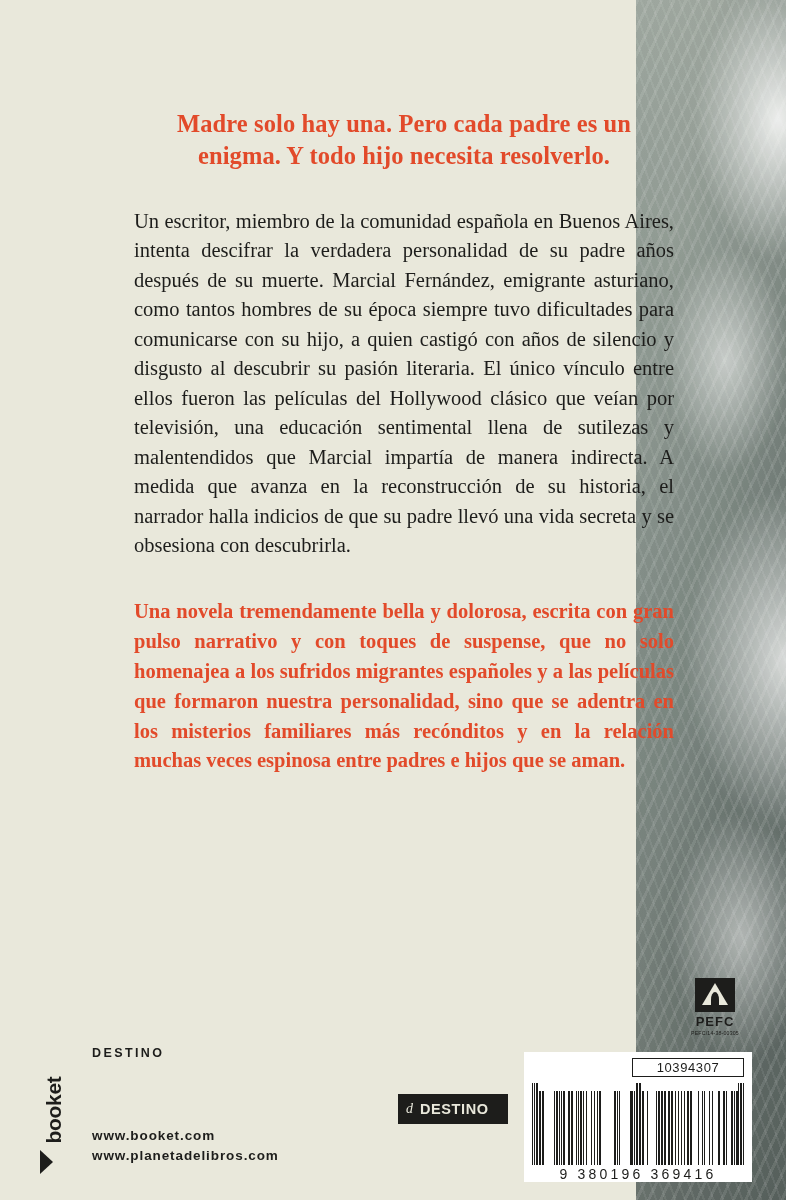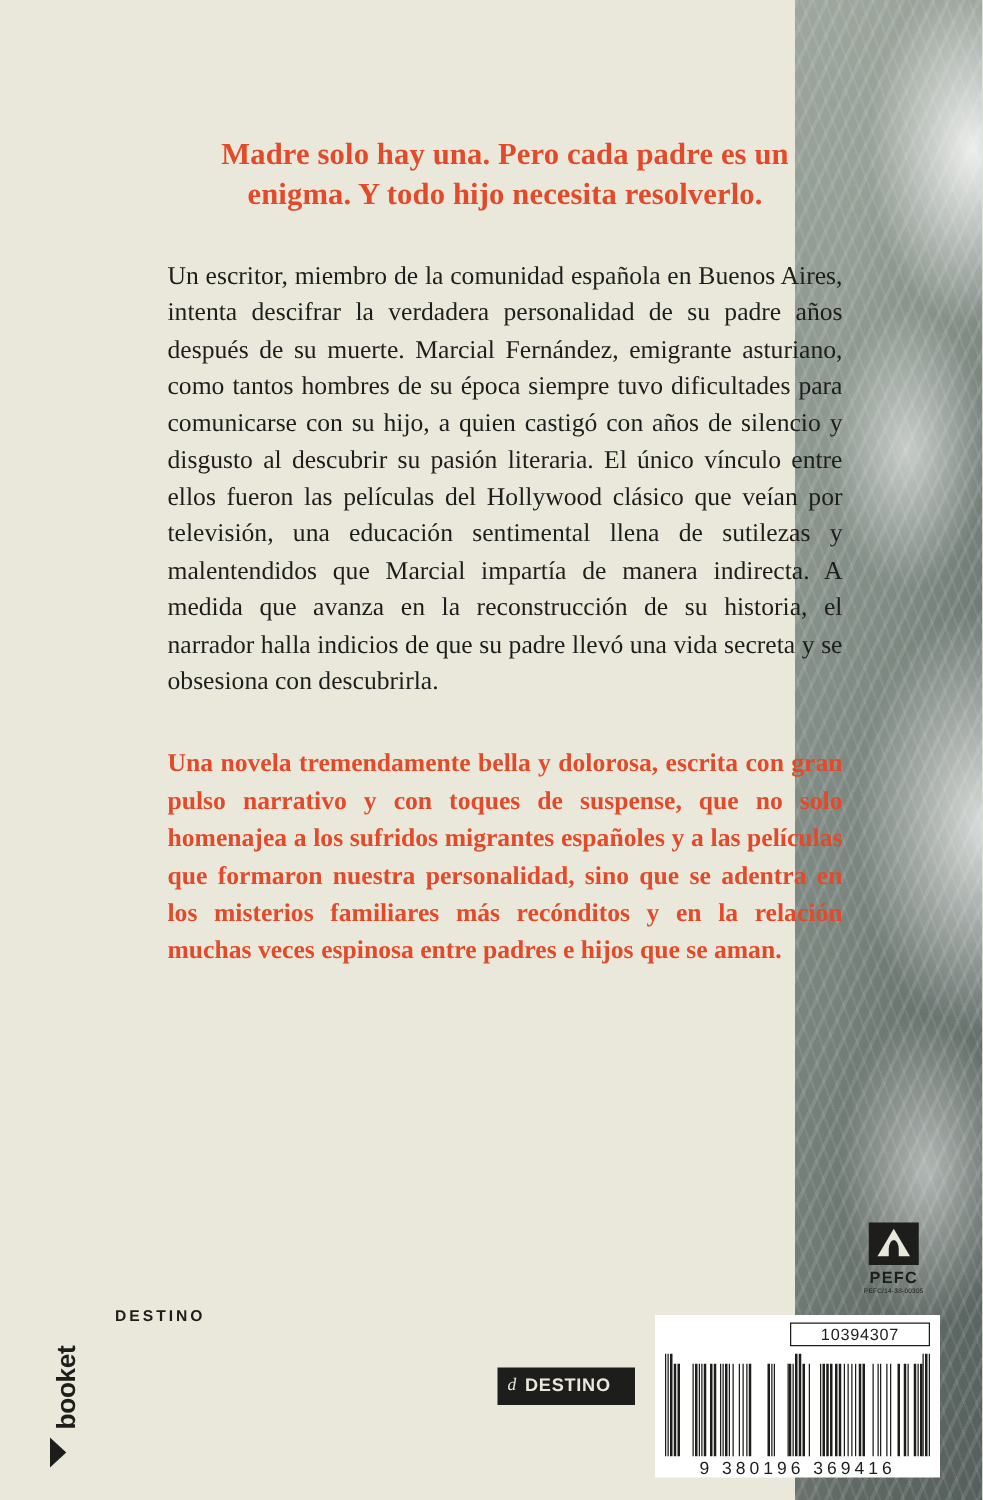--- a/index.html
+++ b/index.html
@@ -293,20 +293,24 @@
     <div class="pefc-code">PEFC/14-38-00305</div>
   </div>
 
   <div class="novela">DESTINO</div>
 
   <div class="booket">
     <div class="booket-text">booket</div>
     <div class="booket-mark"></div>
   </div>
 
+  <div class="urls">
+    <div>www.booket.com</div>
+    <div>www.planetadelibros.com</div>
+  </div>
 
   <div class="destino">
     <span class="destino-mark">d</span>
     <span class="destino-name">DESTINO</span>
   </div>
 
   <div class="barcode-box">
     <div class="barcode-isbn-top">10394307</div>
     <div class="barcode-bars" id="bars">
         <span style="width: 1px; height: 82px; margin-right: 0.9px; background: rgb(29, 29, 27);"></span>

